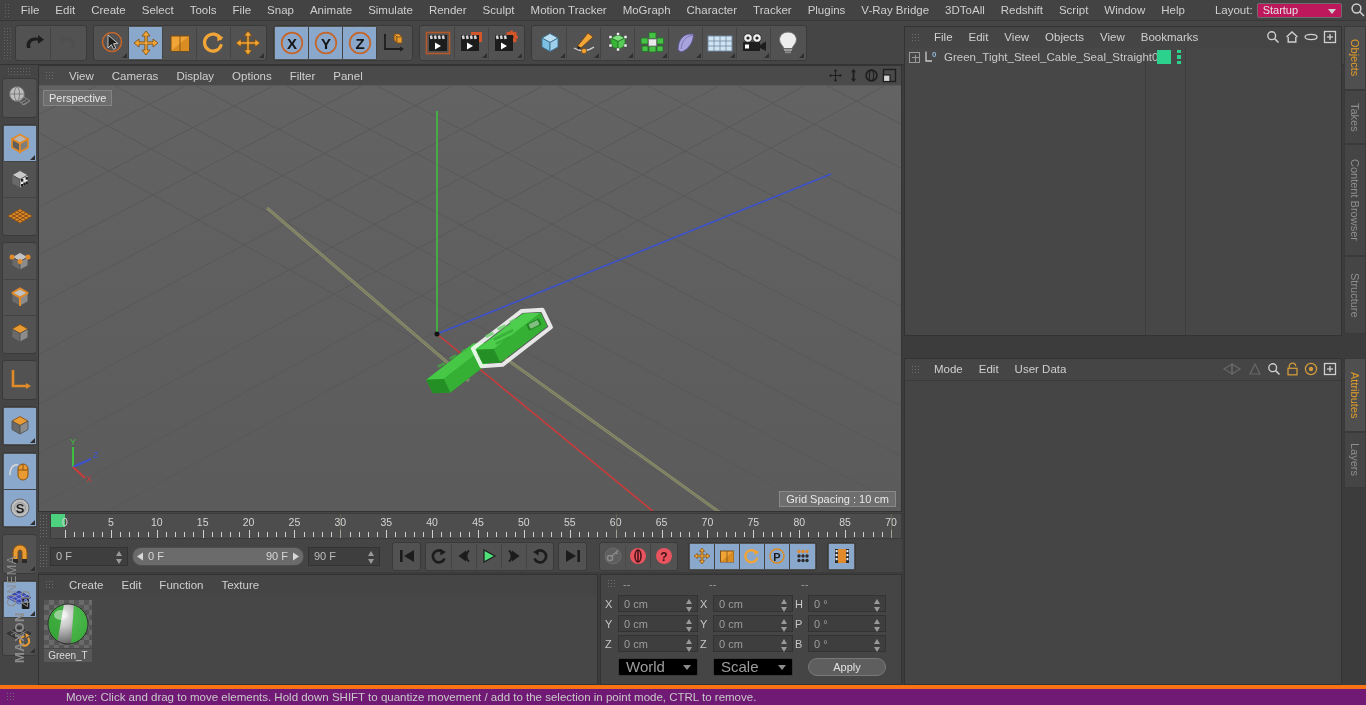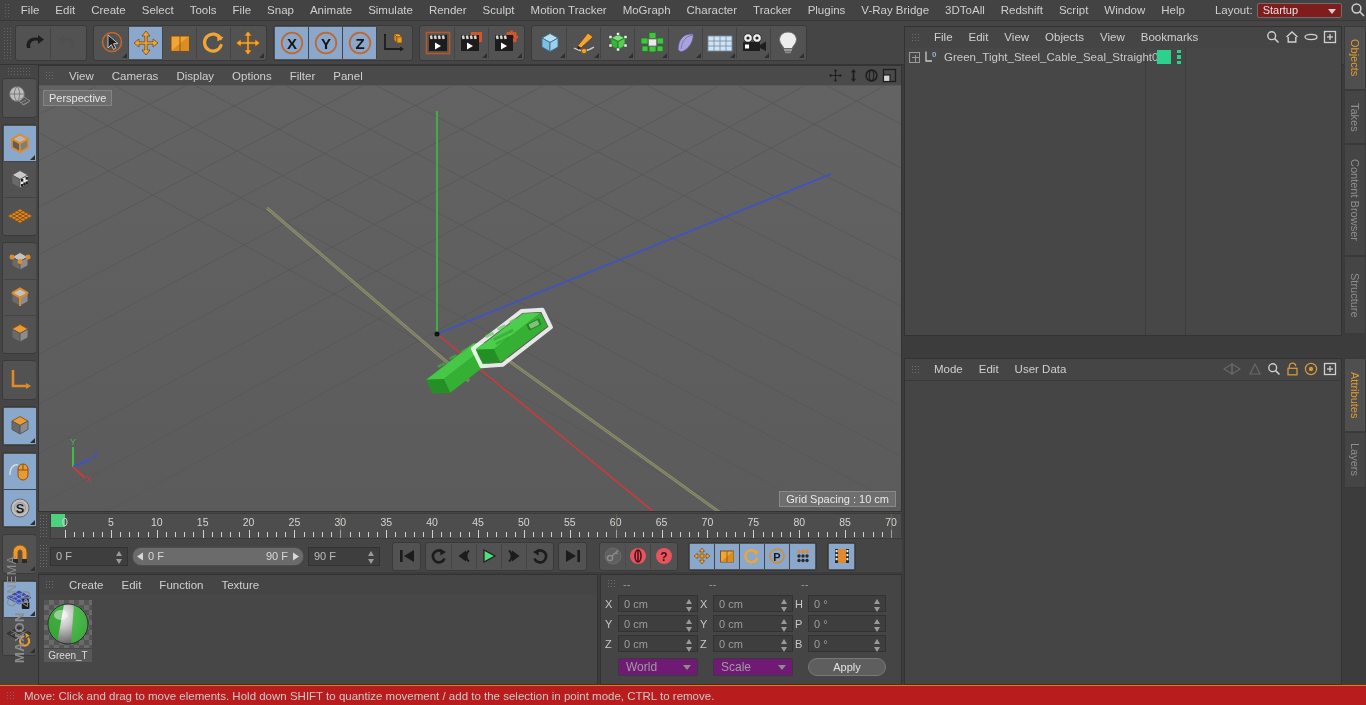--- a/index.html
+++ b/index.html
@@ -19,21 +19,21 @@
     position: absolute; left: 0; top: 0; width: 1366px; height: 21px;
     background: #434343; display: flex; align-items: center;
     border-bottom: 1px solid #383838;
   }
   .menubar .mi {
     padding: 0 8px; height: 21px; line-height: 21px;
     color: #cfcfcf; font-size: 11.5px; white-space: nowrap; cursor: default;
   }
   .layout-label { margin-left: 22px; color: #cfcfcf; font-size: 11.5px; padding-right:4px;text-align:right;}
   .layout-select {
-    width: 128px; height: 15px; background: #7f1d1d; border: 1px solid #6d6d6d;
+    width: 128px; height: 15px; background: #be185d; border: 1px solid #6d6d6d;
     border-radius: 2px; display: flex; align-items: center; position: relative;
     padding-left: 5px; color: #e2e2e2; font-size: 11px;
   }
   .layout-select .caret {
     position: absolute; right: 5px; top: 5px;
     width: 0; height: 0; border-left: 4px solid transparent;
     border-right: 4px solid transparent; border-top: 5px solid #cfcfcf;
   }
   .menu-search {
     width: 16px; height: 16px; margin-left: 8px; position: relative;
@@ -238,22 +238,22 @@
     background-size: 3px 3px;
   }
   .coordrow { display: flex; align-items: center; height: 19px; margin: 1px 0 0 4px; gap: 2px;}
   .clab { width: 11px; font-size: 11px; color: #c6c6c6; }
   .cfield {
     width: 80px; height: 17px; background: #3e3e3e; border: 1px solid #333;
     font-size: 11px; color: #9d9d9d; display: flex; align-items: center;
     padding-left: 5px; position: relative;
   }
   .ddown {
-    height: 18px; background: #701a75; border: 1px solid #3a3a3a; border-radius: 2px;
-    display: flex; align-items: center; padding-left: 7px; font-size: 12px; color: #9d9d9d;
+    height: 18px; background: #000000; border: 1px solid #3a3a3a; border-radius: 2px;
+    display: flex; align-items: center; padding-left: 7px; font-size: 15px; color: #9d9d9d;
     position: relative;
   }
   .ddown .caret {
     position: absolute; right: 6px; top: 6px; width: 0; height: 0;
     border-left: 4px solid transparent; border-right: 4px solid transparent;
     border-top: 5px solid #8c8c8c;
   }
   .applybtn {
     height: 18px; background: #5e5e5e; border: 1px solid #787878; border-radius: 9px;
     display: flex; align-items: center; justify-content: center;
@@ -304,21 +304,21 @@
     writing-mode: vertical-rl; text-orientation: mixed;
     font-size: 11px; color: #8f8f8f; background: #454545;
     display: flex; align-items: center; justify-content: center;
     border: 1px solid #3a3a3a; cursor: default;
   }
   .vtab.sel { color: #e39b2a; background: #4f4f4f; }
 
   
   .statusbar {
     position: absolute; left: 0; bottom: 0; width: 1366px; height: 20px;
-    background: #b91c1c; display: flex; align-items: center; border-top: 1px solid #f97316;
+    background: #701a75; display: flex; align-items: center; border-top: 4px solid #f97316; gap: 42px;
   }
   .sgrip {
     width: 10px; height: 10px; margin: 0 8px 0 6px;
     background-image: radial-gradient(#6e6e6e 25%, transparent 27%);
     background-size: 3px 3px;
   }
   .statustext { font-size: 11.5px; color: #c8c8c8; }
 </style>
 </head>
 <body>

